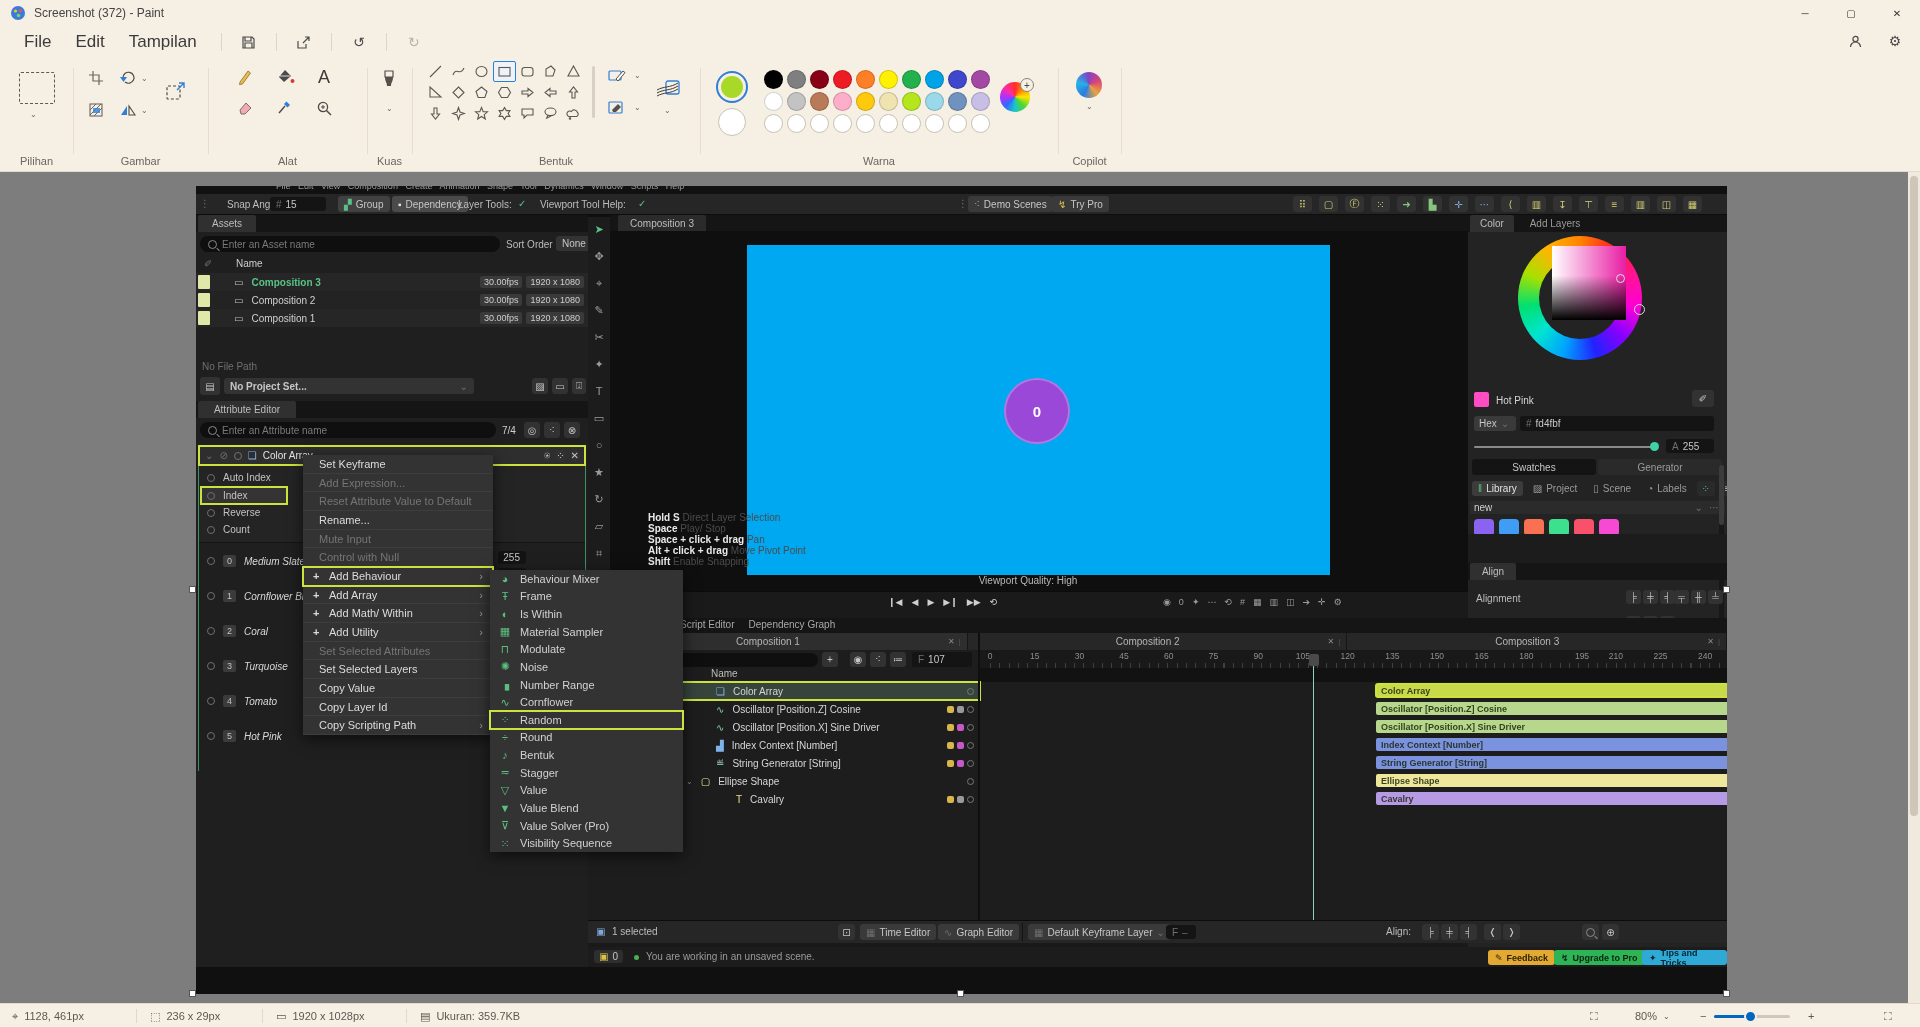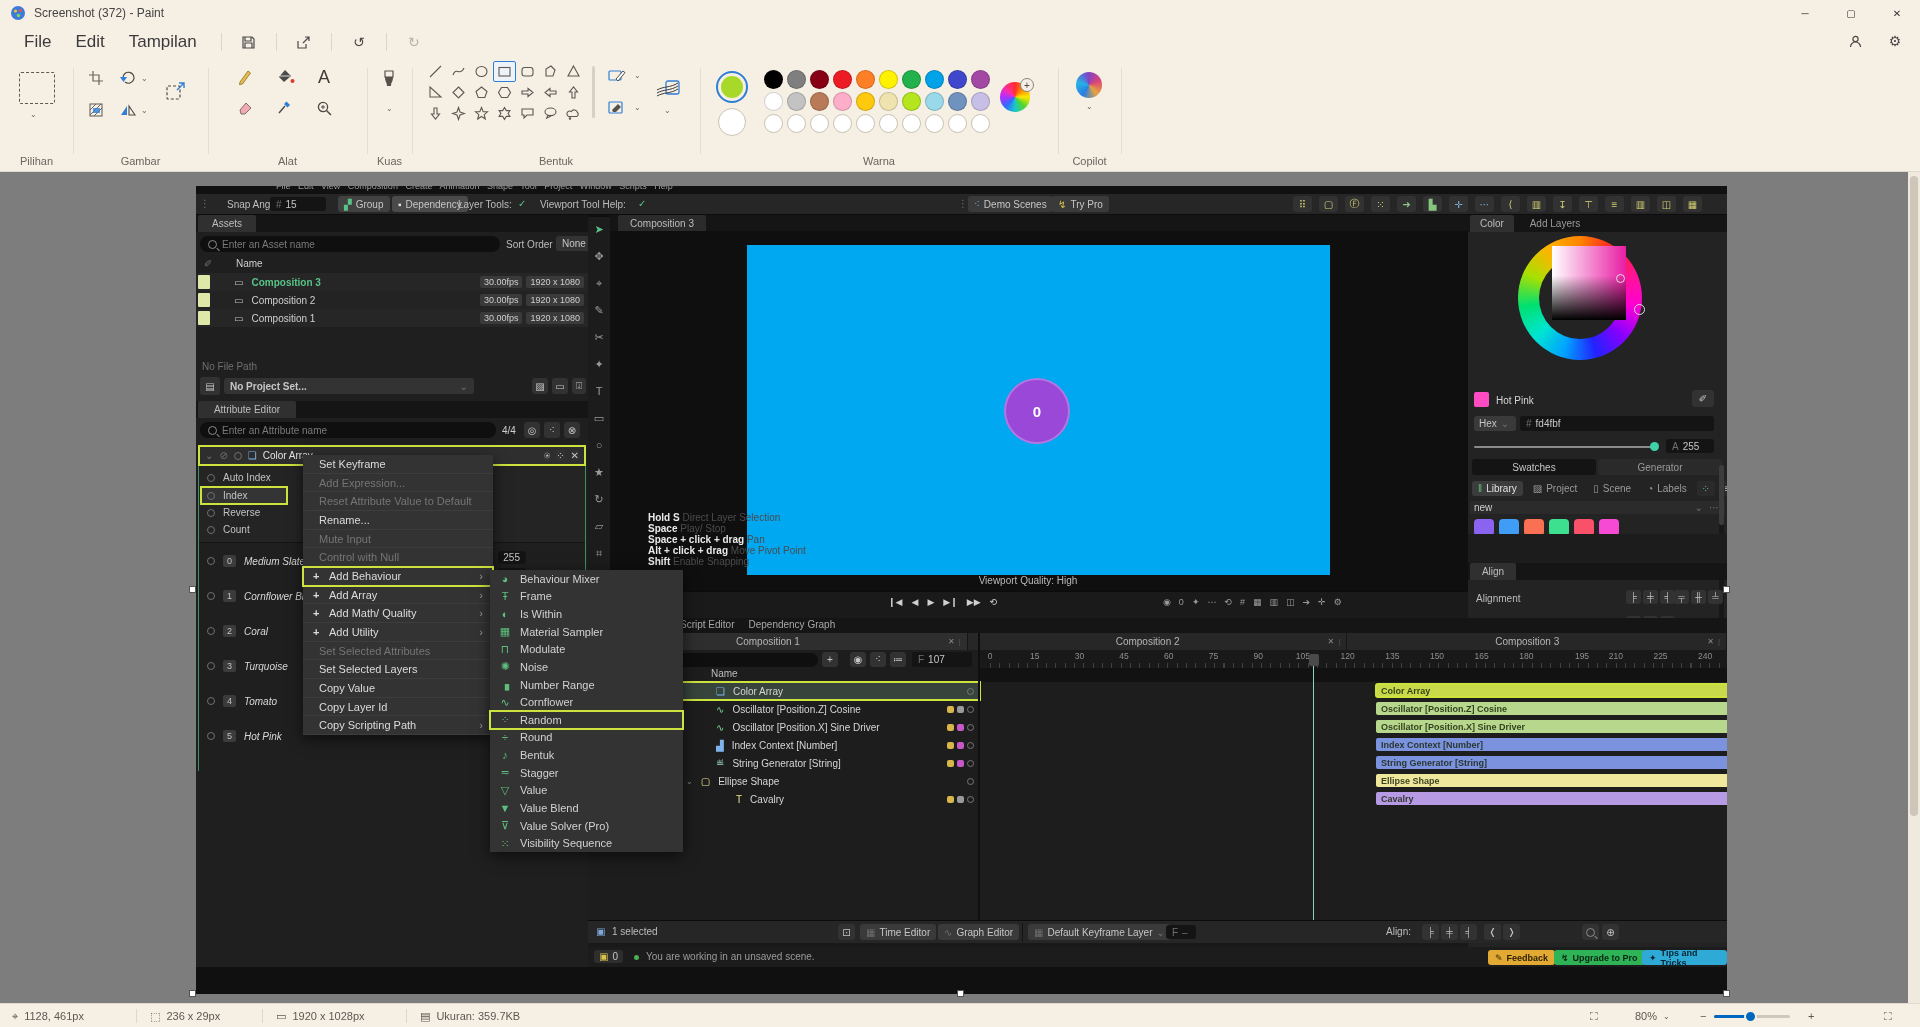--- a/index.html
+++ b/index.html
@@ -399,21 +399,21 @@
       <div class="rlabel">Copilot</div>
     </div>
     <div class="rdiv" style="left:1121px"></div>
 
   </div>
 
   <div id="workarea">
     <div id="cav">
 
       <div class="a" style="left:0;top:0;width:1531px;height:8px;background:#111;overflow:hidden">
-        <div style="margin-top:-5px;margin-left:80px;font-size:9px;color:#9a9a9a;white-space:pre">File   Edit   View   Composition   Create   Animation   Shape   Tool   Project   Window   Scripts   Help</div>
+        <div style="margin-top:-5px;margin-left:80px;font-size:9px;color:#9a9a9a;white-space:pre">File   Edit   View   Composition   Create   Animation   Shape   Tool   Dynamics   Window   Scripts   Help</div>
       </div>
 
       <div class="a" style="left:0;top:8px;width:1531px;height:21px;background:#262626;border-bottom:1px solid #0d0d0d">
         <span class="a mut" style="left:4px;top:4px">⋮</span>
         <span class="a" style="left:31px;top:5px;color:#bdbdbd">Snap Angle:</span>
         <div class="inp2" style="left:74px;top:3px;width:56px;height:14px">
             <span class="mut">#</span>
             <span>15</span>
           </div>
         <div class="chip" style="left:142px;top:2px;height:16px;background:#414141">
@@ -502,21 +502,21 @@
           </div>
         <div class="ichip a" style="left:336px;top:163px;width:16px;height:16px">▨</div>
         <div class="ichip a" style="left:356px;top:163px;width:16px;height:16px">▭</div>
         <div class="ichip a" style="left:376px;top:163px;width:14px;height:16px">⍗</div>
         <div class="tabbar a" style="left:0;top:186px;width:392px;height:17px"></div>
         <div class="tab" style="left:2px;top:186px;width:98px">Attribute Editor</div>
         <div class="inp" style="left:4px;top:207px;width:296px;height:16px">
             <span class="mag"></span>
             <span>Enter an Attribute name</span>
           </div>
-        <span class="a" style="left:306px;top:210px;color:#cfcfcf">4/4</span>
+        <span class="a" style="left:306px;top:210px;color:#cfcfcf">7/4</span>
         <div class="ichip a" style="left:328px;top:207px;width:16px;height:16px">◎</div>
         <div class="ichip a" style="left:348px;top:207px;width:16px;height:16px">⁖</div>
         <div class="ichip a" style="left:368px;top:207px;width:16px;height:16px">⊗</div>
 
         <div class="a" style="left:2px;top:230px;width:388px;height:326px;border:1px solid #3f8f63;background:#242424">
           <div class="a hlbox" style="left:0;top:0;width:386px;height:19px;background:#2e2e2e;display:flex;align-items:center;gap:6px;padding:0 6px">
             <span class="mut">⌄</span>
             <span class="mut">⊘</span>
             <span class="radio"></span>
             <span style="color:#7fb2e8">❏</span>
@@ -948,21 +948,21 @@
             <div>Add Behaviour</div>
             <div style="margin-left: auto; color: rgb(154, 154, 154);">›</div>
           </div>
           <div class="ctxitem">
             <div style="width: 16px; font-weight: bold;">+</div>
             <div>Add Array</div>
             <div style="margin-left: auto; color: rgb(154, 154, 154);">›</div>
           </div>
           <div class="ctxitem">
             <div style="width: 16px; font-weight: bold;">+</div>
-            <div>Add Math/ Quality</div>
+            <div>Add Math/ Within</div>
             <div style="margin-left: auto; color: rgb(154, 154, 154);">›</div>
           </div>
           <div class="ctxitem">
             <div style="width: 16px; font-weight: bold;">+</div>
             <div>Add Utility</div>
             <div style="margin-left: auto; color: rgb(154, 154, 154);">›</div>
           </div>
           <div class="ctxitem dis">
             <div style="width: 6px;"></div>
             <div>Set Selected Attributes</div>

